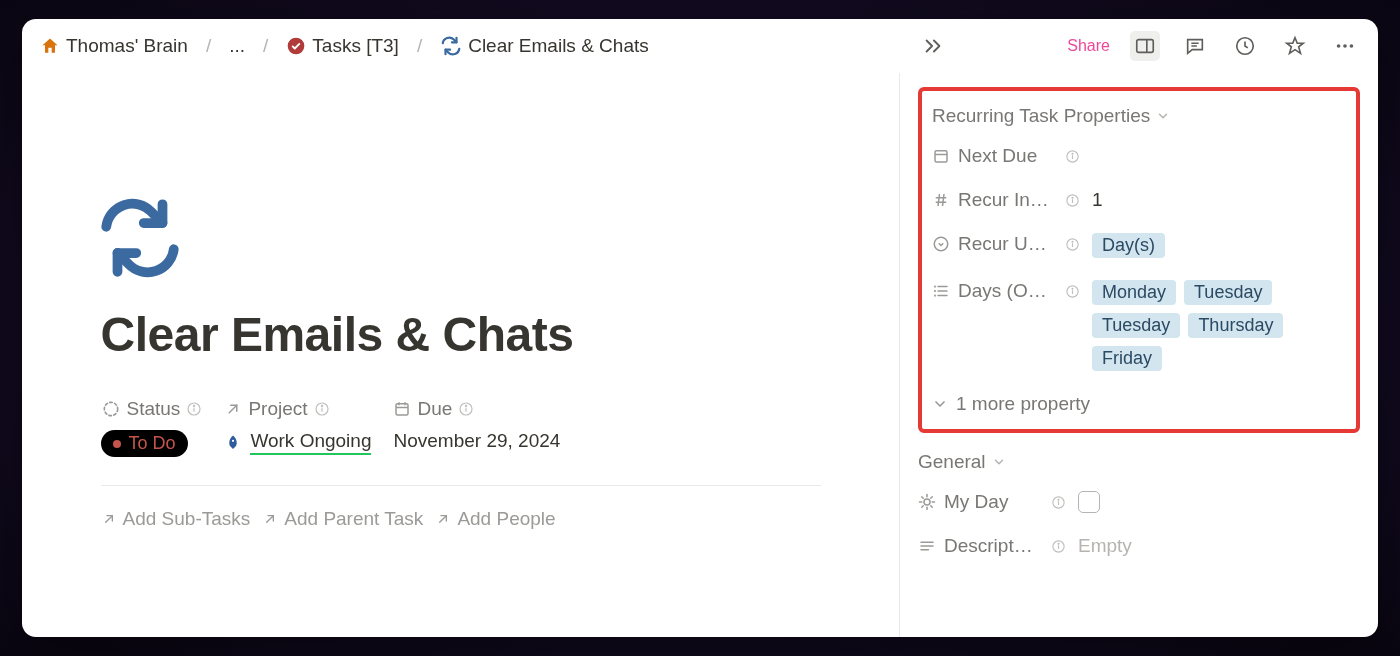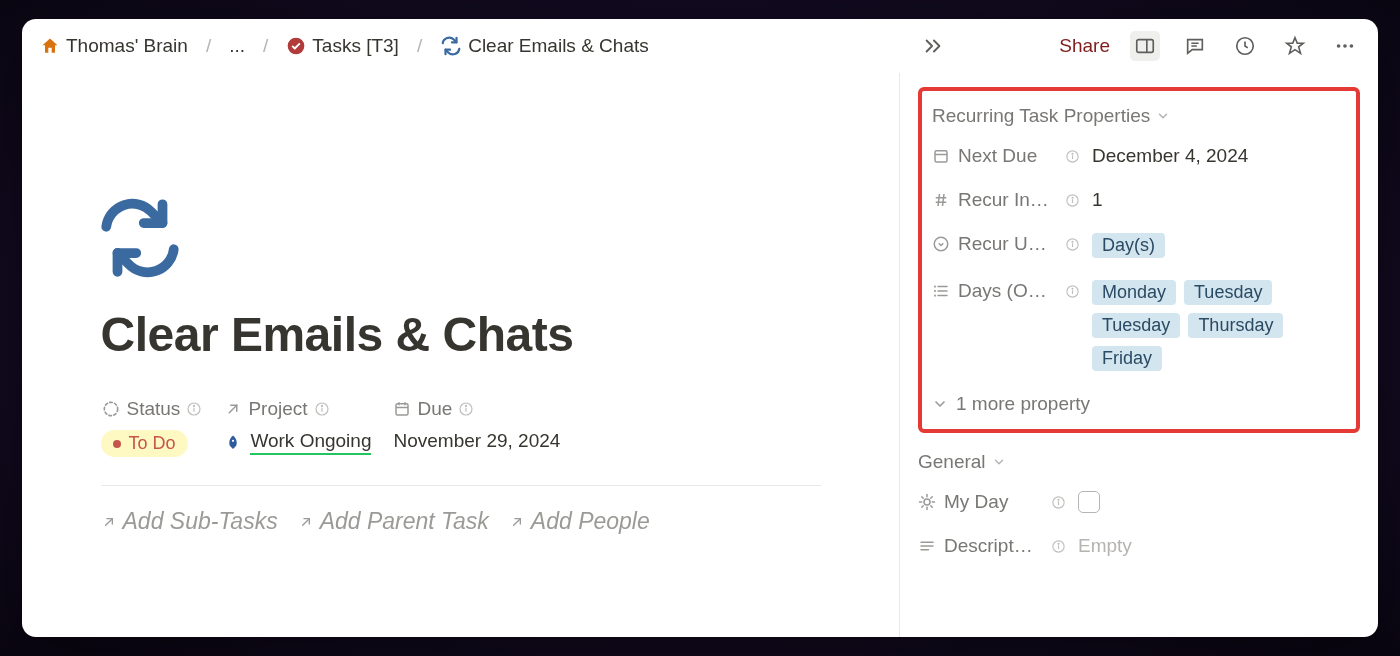--- a/index.html
+++ b/index.html
@@ -93,28 +93,28 @@
     font-size: 19px;
     color: #37352f;
     display: flex; align-items: center; gap: 8px;
   }
   .pill {
     display: inline-flex; align-items: center; gap: 8px;
     padding: 3px 12px;
     border-radius: 16px;
     font-size: 18px;
   }
-  .pill-red { background: #fef9c3; color: #c4554d; }
+  .pill-red { background: #000000; color: #c4554d; }
   .dot { width: 8px; height: 8px; border-radius: 50%; background: #c4554d; }
   .rocket { color: #2f5c9c; }
   .underlined { border-bottom: 2px solid #22c55e; padding-bottom: 1px; }
 
   .actions-row {
-    display: flex; gap: 20px;
-    color: #9b9a97; font-size: 23px; font-style: italic;
+    display: flex; gap: 12px;
+    color: #9b9a97; font-size: 19px;
   }
   .action-link { display: flex; align-items: center; gap: 6px; cursor: pointer; }
 
   
   .sidebar {
     width: 478px;
     flex-shrink: 0;
     display: flex;
     flex-direction: column;
   }
@@ -131,21 +131,21 @@
   }
   .side-toolbar .expand { margin-right: auto; }
   .tb-btn {
     display: flex; align-items: center; justify-content: center;
     width: 30px; height: 30px;
     border-radius: 5px;
     cursor: pointer;
     color: #5f5e5b;
   }
   .tb-btn.active { background: #efefed; }
-  .tb-text { font-size: 19px; color: #7f1d1d; cursor: pointer; text-align: center; }
+  .tb-text { font-size: 16px; color: #ec4899; cursor: pointer; text-align: center; }
 
   .side-content {
     flex: 1;
     overflow: auto;
     padding: 14px 18px 18px 18px;
   }
   .highlight-box {
     border: 4px solid #e53935;
     border-radius: 6px;
     padding: 14px 10px 14px 10px;
@@ -428,23 +428,20 @@
                   </svg>
               </span>
               <span class="klabel">Next Due</span>
               <span class="info">
                 <svg width="15" height="15" viewBox="0 0 24 24" fill="none" stroke="currentColor" stroke-width="1.8">
                     <circle cx="12" cy="12" r="9"></circle>
                     <line x1="12" y1="10" x2="12" y2="16"></line>
                     <circle cx="12" cy="7.5" r="0.8" fill="currentColor"></circle>
                   </svg>
               </span>
-            </div>
-            <div class="kv-val">
-              <span>December 4, 2024</span>
             </div>
           </div>
 
           <div class="kv-row">
             <div class="kv-key">
               <span>
                 <svg width="18" height="18" viewBox="0 0 24 24" fill="none" stroke="#9b9a97" stroke-width="2">
                     <line x1="5" y1="9" x2="19" y2="9"></line>
                     <line x1="5" y1="15" x2="19" y2="15"></line>
                     <line x1="10" y1="4" x2="8" y2="20"></line>

